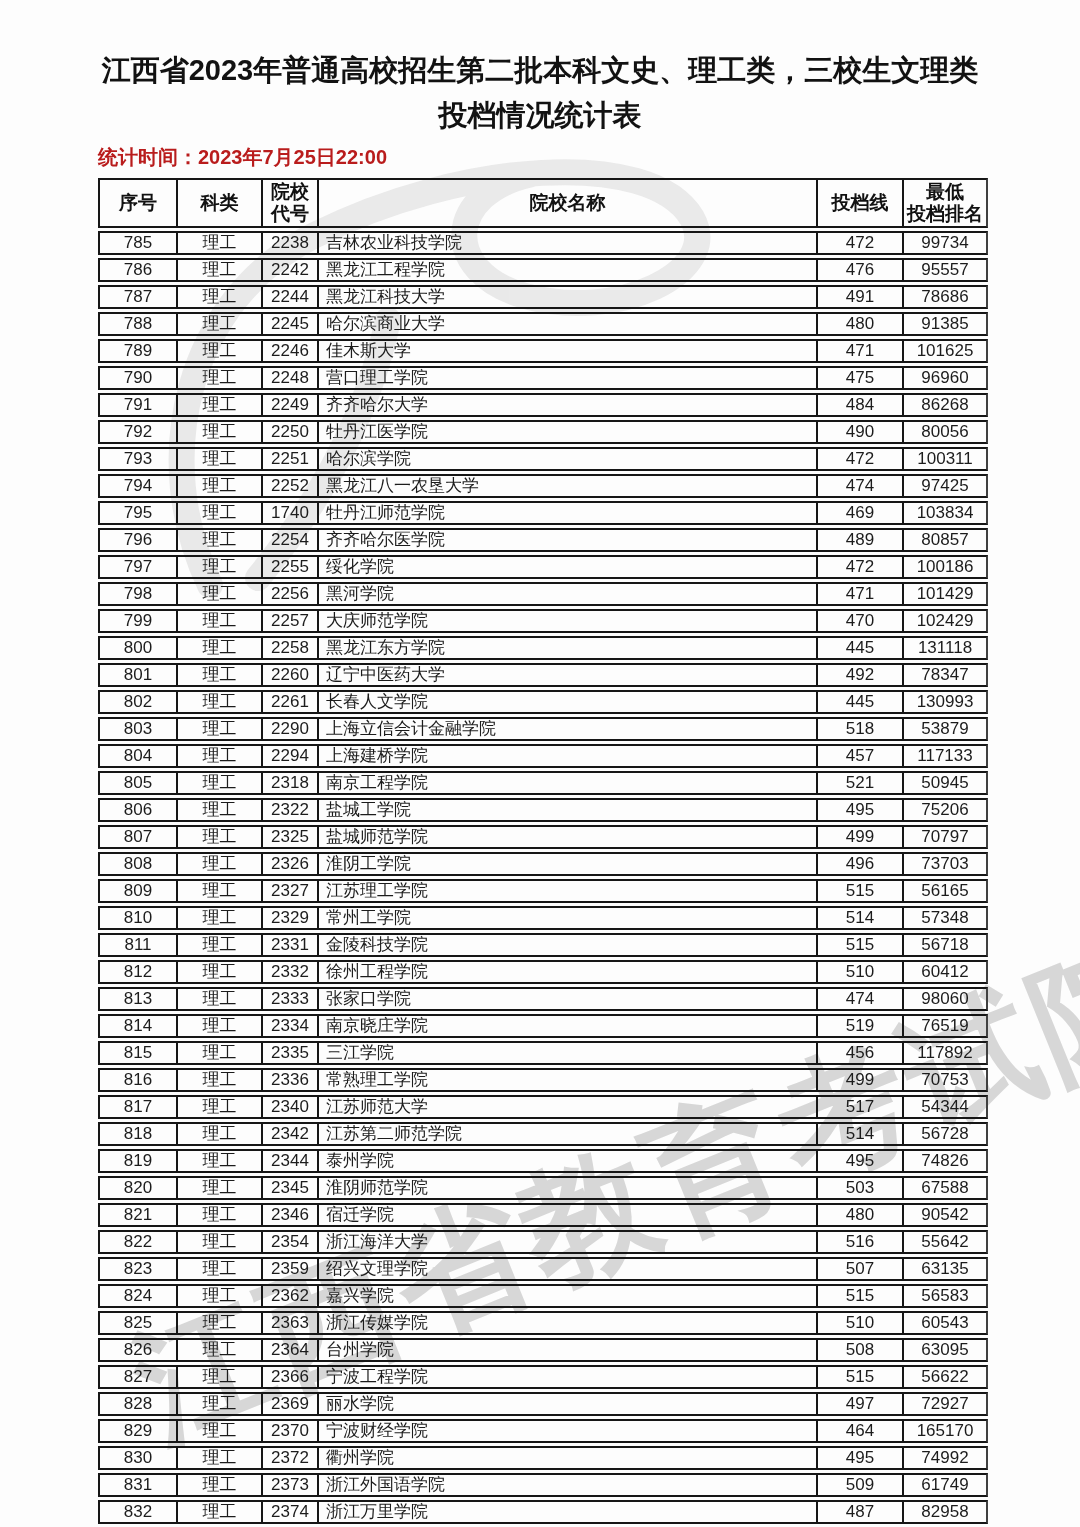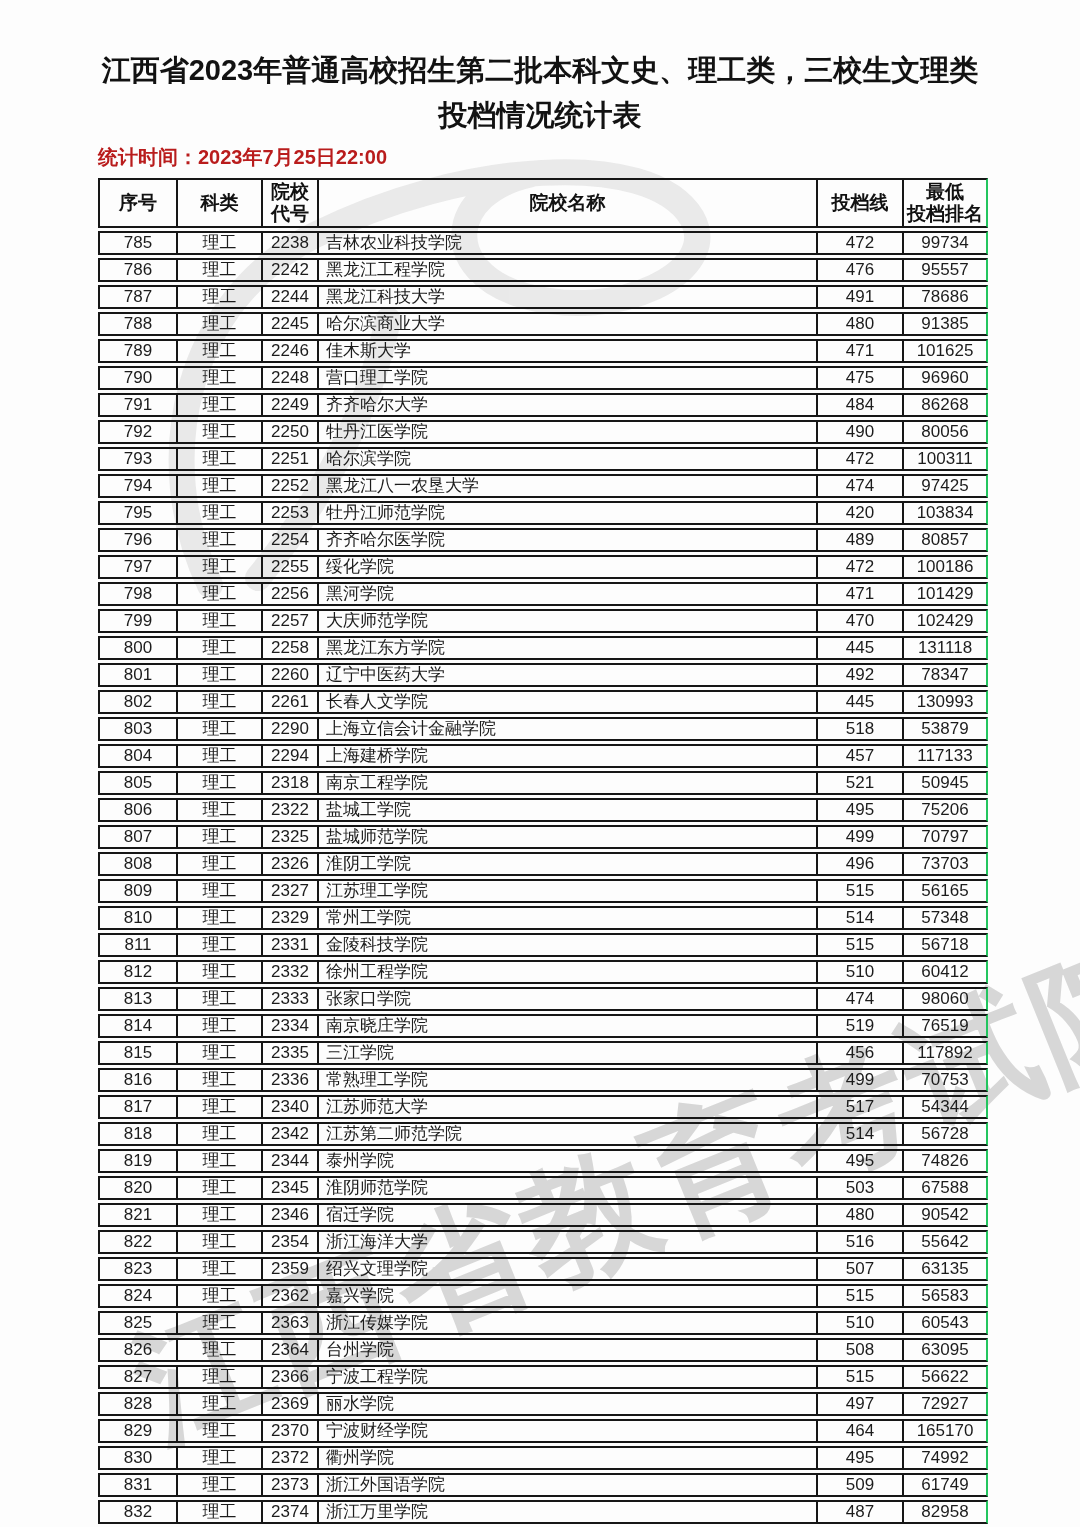--- a/index.html
+++ b/index.html
@@ -55,21 +55,21 @@
   }
   th, td {
     border-top: 2px solid #161616;
     border-bottom: 2px solid #161616;
     border-left: 2px solid #161616;
     padding: 0;
     overflow: hidden;
     white-space: nowrap;
     background: transparent;
   }
-  th:last-child, td:last-child { border-right: 2px solid #22c55e; margin-top: 40px; }
+  th:last-child, td:last-child { border-right: 2px solid #404040; margin-top: 40px; }
   thead th {
     height: 46px;
     font-size: 19px;
     font-weight: bold;
     text-align: center;
     vertical-align: middle;
     white-space: pre-line;
     line-height: 22px;
     color: #111;
   }
@@ -204,23 +204,23 @@
             <td class="col-seq">794</td>
             <td class="col-category">理工</td>
             <td class="col-code">2252</td>
             <td class="col-name">黑龙江八一农垦大学</td>
             <td class="col-line">474</td>
             <td class="col-rank">97425</td>
           </tr>
           <tr>
             <td class="col-seq">795</td>
             <td class="col-category">理工</td>
-            <td class="col-code">2253</td>
+            <td class="col-code">1740</td>
             <td class="col-name">牡丹江师范学院</td>
-            <td class="col-line">420</td>
+            <td class="col-line">469</td>
             <td class="col-rank">103834</td>
           </tr>
           <tr>
             <td class="col-seq">796</td>
             <td class="col-category">理工</td>
             <td class="col-code">2254</td>
             <td class="col-name">齐齐哈尔医学院</td>
             <td class="col-line">489</td>
             <td class="col-rank">80857</td>
           </tr>

